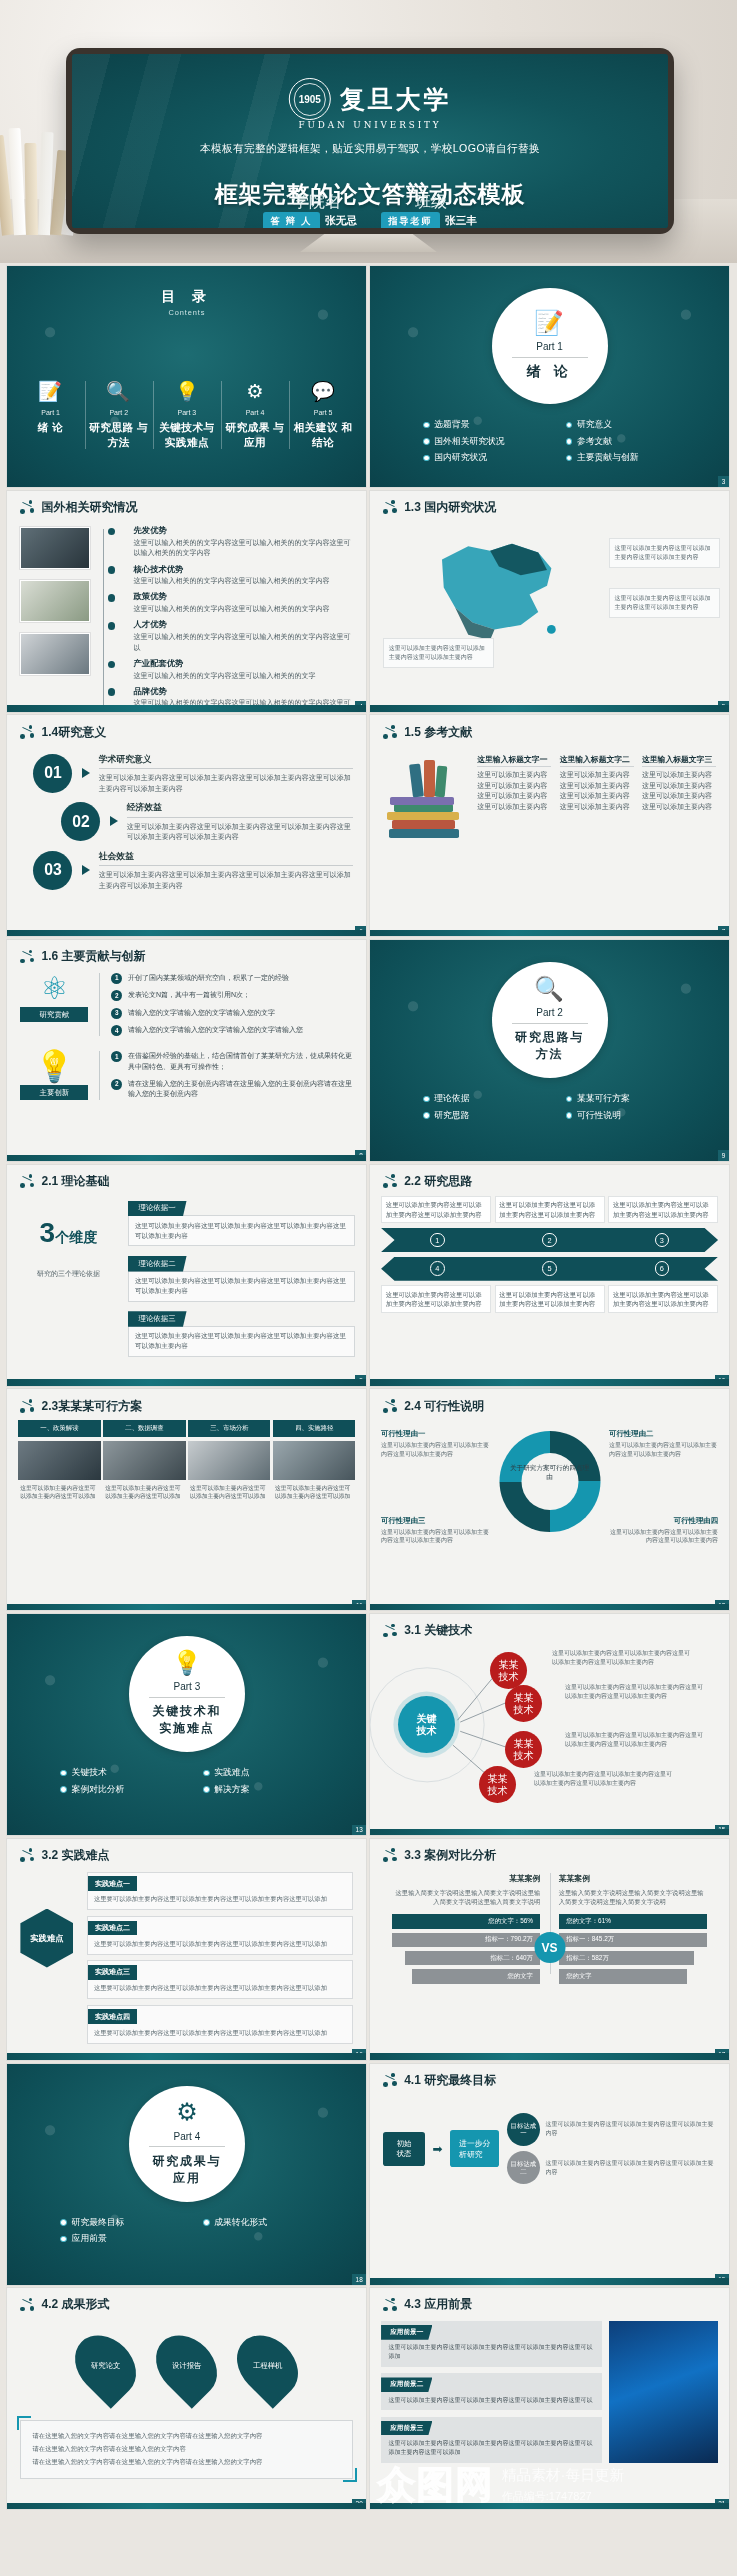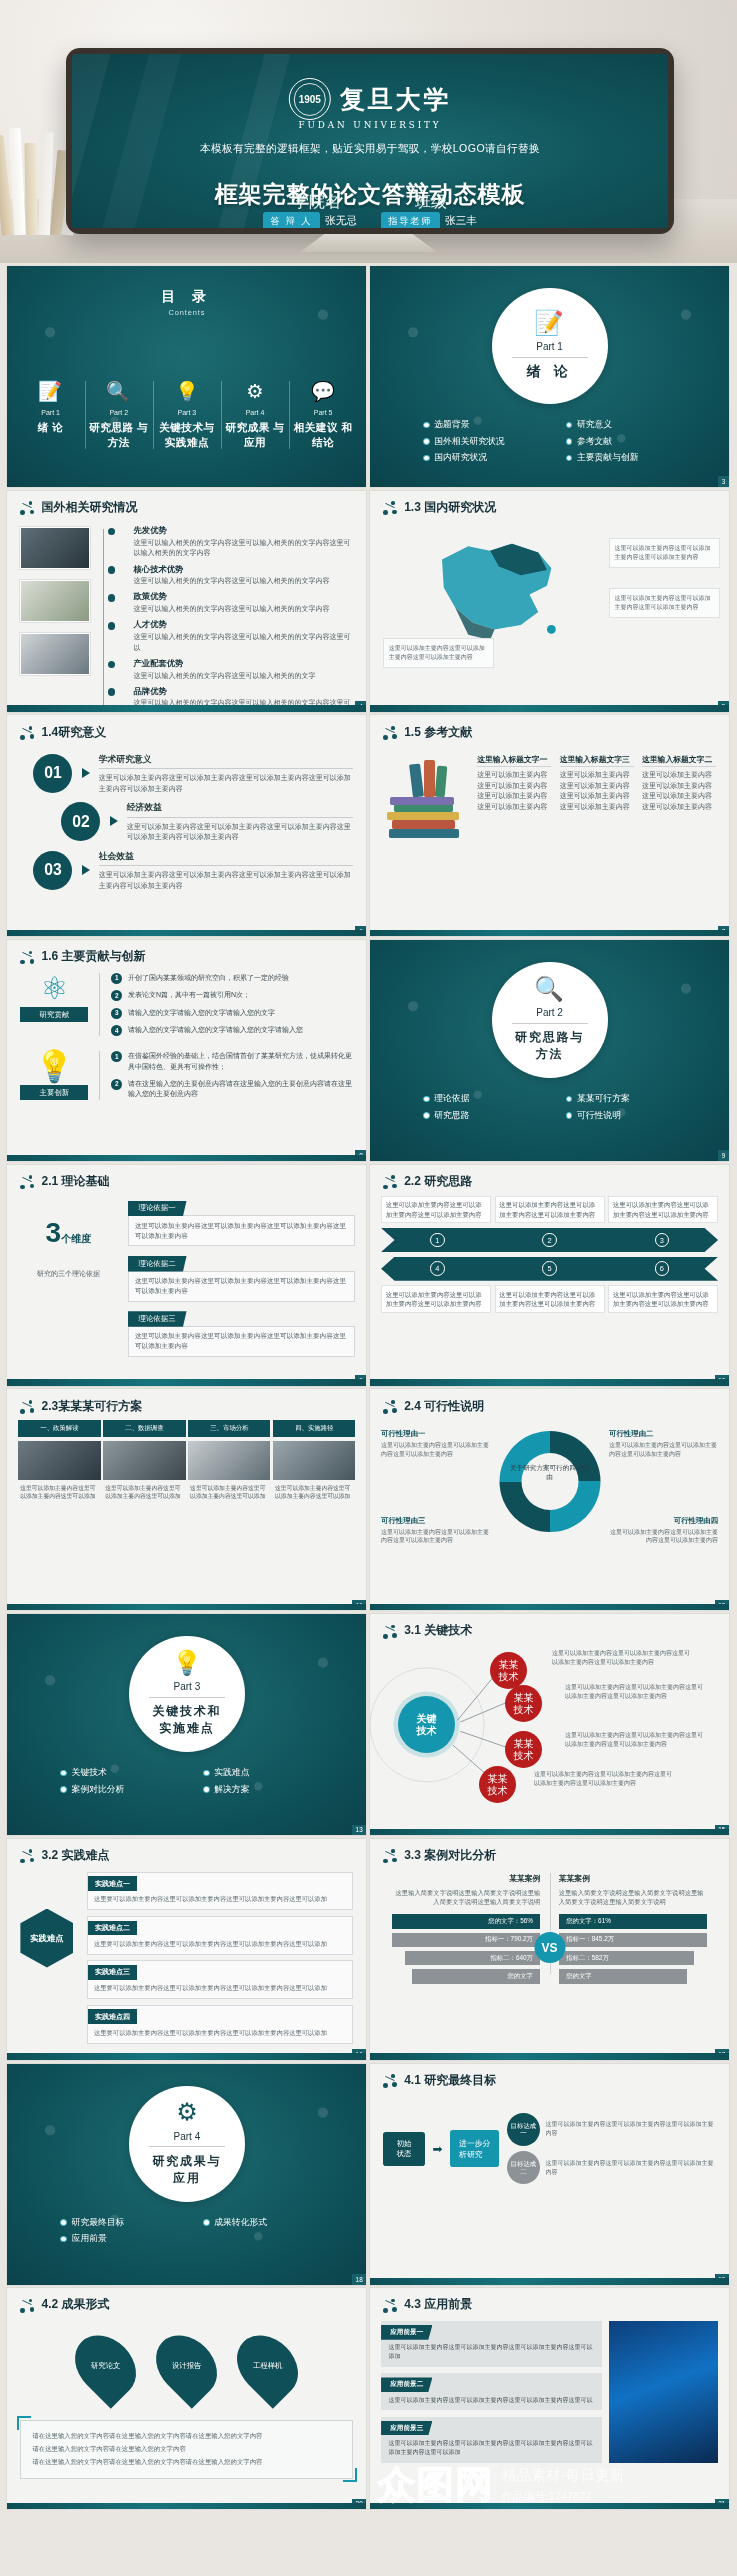--- a/index.html
+++ b/index.html
@@ -65,35 +65,35 @@
          font-family:"DejaVu Serif","Liberation Serif",serif;}
   .hero-sub{position:absolute;left:0;right:0;top:88px;text-align:center;
             font-size:10.6px;color:#fff;letter-spacing:0.4px;}
   .hero-title{position:absolute;left:0;right:0;top:105px;text-align:center;
             font-size:23px;color:#fff;font-weight:bold;letter-spacing:0.9px;
             text-shadow:0 1.8px 3.7px rgba(0,0,0,.35);margin-top:20px;}
   .hero-fields{position:absolute;left:0;right:0;top:138px;display:flex;
             justify-content:center;gap:74px;font-size:16px;color:#e8f3f3;}
   .hero-badges{position:absolute;left:0;right:0;top:158px;display:flex;
             justify-content:center;gap:24px;align-items:center;}
-  .hb{display:flex;align-items:center;gap:5.5px;}
+  .hb{display:flex;align-items:center;gap:5.5px;font-weight:bold;}
   .hb .tag{background:#1f9dbb;color:#fff;font-size:9.2px;padding:2.3px 7.4px;
            border-radius:2.8px;letter-spacing:1.8px;}
   .hb .val{color:#fff;font-size:10.6px;}
 
   
   .grid{position:absolute;left:7.4px;top:266px;width:722px;
         display:grid;grid-template-columns:359px 359px;gap:3.7px 3.7px;}
   .slide{width:359px;height:221px;position:relative;overflow:hidden;
          background:#f3f3f1;box-shadow:0 0 0 0.9px #dcdcda;}
   .slide.dark{background:radial-gradient(ellipse at 50% 40%,#1d6c72,#0e4f57 70%,#0b424a);}
   .slide .pgno{position:absolute;right:0;bottom:0;background:#17606a;color:#fff;
         font-size:6.4px;padding:1.8px 3.7px;}
   
-  .sl-head{display:flex;align-items:flex-end;gap:6.4px;padding:8.3px 13px 0 13px;}
+  .sl-head{display:flex;align-items:center;gap:6.4px;padding:8.3px 13px 0 13px;}
   .sl-head .node{width:14.7px;height:14.7px;position:relative;flex:0 0 auto;}
   .sl-head .node i{position:absolute;background:#12535c;border-radius:50%;display:block;}
   .sl-head .node i:nth-child(1){width:4.6px;height:4.6px;left:0;top:9.2px;}
   .sl-head .node i:nth-child(2){width:4.6px;height:4.6px;left:9.2px;top:8.3px;}
   .sl-head .node i:nth-child(3){width:3.7px;height:3.7px;left:8.3px;top:0;}
   .sl-head .node:after{content:"";position:absolute;left:1.8px;top:3.7px;width:10px;height:1.1px;
         background:#12535c;transform:rotate(25deg);}
   .sl-title{font-size:12px;font-weight:bold;color:#17323a;}
   .sl-foot{position:absolute;left:0;bottom:0;width:100%;height:6.4px;
     background:linear-gradient(90deg,#0e4f57,#17747d 40%,#0e4f57);}
@@ -172,21 +172,21 @@
   .cb-items{flex:1;border-left:0.9px solid #c4cbcd;padding-left:11px;
      display:flex;flex-direction:column;gap:6.4px;justify-content:center;}
   .cb-li{display:flex;gap:5.5px;font-size:7px;color:#3b4a50;line-height:1.5;}
   .cb-li b{width:11px;height:11px;border-radius:50%;background:#0f4f58;color:#fff;
      font-size:6.4px;display:flex;align-items:center;justify-content:center;flex:0 0 auto;}
 
   
   .t21{display:flex;padding:7.4px 11px 0;gap:9.2px;}
   .t21-l{width:100px;text-align:center;padding-top:20px;}
   .big3{font-size:28px;color:#0f4f58;font-weight:bold;}
-  .big3 small{font-size:10px;margin-top:40px;}
+  .big3 small{font-size:14px;margin-top:40px;}
   .t21-sub{font-size:7px;color:#4a5a60;margin-top:20px;line-height:1.5;}
   .rib{position:relative;margin-bottom:6.4px;}
   .rib-h{background:#0f4f58;color:#fff;font-size:7.4px;padding:2.8px 11px;display:inline-block;
      clip-path:polygon(0 0,100% 0,94% 100%,0 100%);}
   .rib-b{border:0.9px solid #d3d7d9;background:#fafafa;font-size:6.6px;color:#4a5a60;
      padding:4.6px 6.4px;line-height:1.5;margin-top:-0.9px;}
 
   
   .arrows{padding:5.5px 11px 0;}
   .ar-row{display:flex;gap:3.7px;}
@@ -530,25 +530,25 @@
         <i class="bk" style="left:28px;bottom:41px;width:11px;height:33px;background:#2f6f82;transform:rotate(-7deg);"></i>
         <i class="bk" style="left:41px;bottom:41px;width:11px;height:37px;background:#c0603f;"></i>
         <i class="bk" style="left:53px;bottom:41px;width:10px;height:31px;background:#3e8a6d;transform:rotate(5deg);"></i>
       </div>
       <div class="ref-lines">
         <div class="ref-item">
           <div class="ref-h">这里输入标题文字一</div>
           <div class="ref-p">这里可以添加主要内容这里可以添加主要内容这里可以添加主要内容这里可以添加主要内容</div>
         </div>
         <div class="ref-item">
+          <div class="ref-h">这里输入标题文字二</div>
+          <div class="ref-p">这里可以添加主要内容这里可以添加主要内容这里可以添加主要内容这里可以添加主要内容</div>
+        </div>
+        <div class="ref-item">
           <div class="ref-h">这里输入标题文字三</div>
-          <div class="ref-p">这里可以添加主要内容这里可以添加主要内容这里可以添加主要内容这里可以添加主要内容</div>
-        </div>
-        <div class="ref-item">
-          <div class="ref-h">这里输入标题文字二</div>
           <div class="ref-p">这里可以添加主要内容这里可以添加主要内容这里可以添加主要内容这里可以添加主要内容</div>
         </div>
       </div>
     </div>
     <div class="pgno">7</div>
     <div class="sl-foot"></div>
   </div>
 
   <div class="slide">
     <div class="sl-head">

